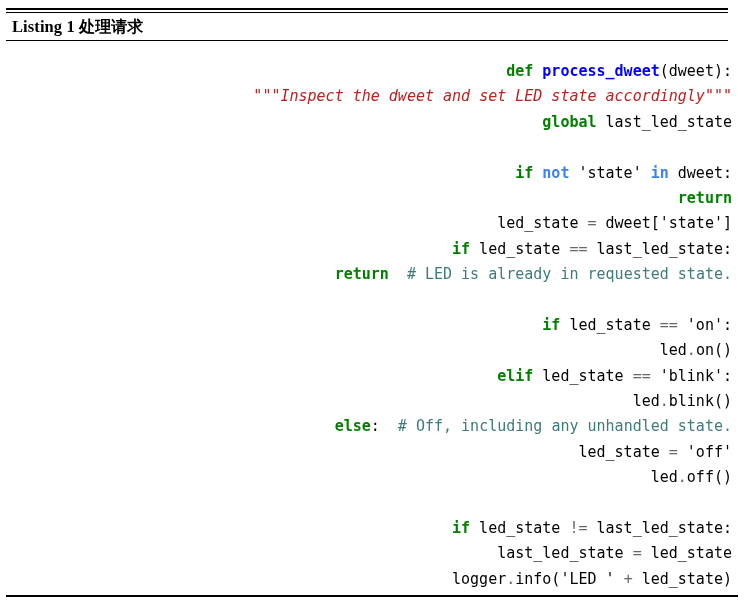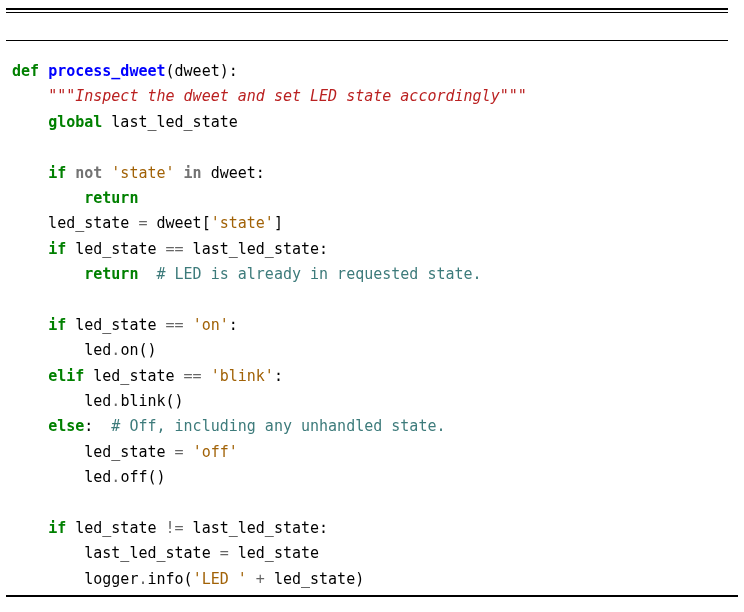--- a/index.html
+++ b/index.html
@@ -66,40 +66,42 @@
     font-family: "DejaVu Sans Mono", "Liberation Mono", monospace;
     font-size: 15px;
     line-height: 25.4px;
     white-space: pre;
     color: #000000;
     letter-spacing: 0px;
   }
   #code-block .line {
     height: 25.4px;
     white-space: pre;
+    text-align: right;
   }
 
   
   .tok-kw       { color: #008000; font-weight: bold; }
-  .tok-op-kw    { color: #737373; font-weight: bold; }
+  .tok-op-kw    { color: #3b82f6; font-weight: bold; }
   .tok-fn       { color: #0000ff; font-weight: bold; }
-  .tok-str      { color: #a16207; }
+  .tok-str      { color: #000000; }
   .tok-doc      { color: #ba2121; font-style: italic; }
   .tok-cmt      { color: #3d7b7b; }
   .tok-op       { color: #666666; }
   .tok-plain    { color: #000000; }
 </style>
 </head>
 <body>
 
 <div id="listing-figure">
 
   <div class="rule rule-top-a"></div>
   <div class="rule rule-top-b"></div>
 
+  <div id="caption"><span>Listing 1</span><span class="cap-space"> </span><span class="cap-cjk">处理请求</span></div>
 
   <div class="rule rule-caption"></div>
 
   <pre id="code-block"><div class="line"><span class="tok-kw">def</span><span class="tok-plain"> </span><span class="tok-fn">process_dweet</span><span class="tok-plain">(dweet):</span></div><div class="line"><span class="tok-plain">    </span><span class="tok-doc">"""Inspect the dweet and set LED state accordingly"""</span></div><div class="line"><span class="tok-plain">    </span><span class="tok-kw">global</span><span class="tok-plain"> last_led_state</span></div><div class="line">&nbsp;</div><div class="line"><span class="tok-plain">    </span><span class="tok-kw">if</span><span class="tok-plain"> </span><span class="tok-op-kw">not</span><span class="tok-plain"> </span><span class="tok-str">'state'</span><span class="tok-plain"> </span><span class="tok-op-kw">in</span><span class="tok-plain"> dweet:</span></div><div class="line"><span class="tok-plain">        </span><span class="tok-kw">return</span></div><div class="line"><span class="tok-plain">    led_state </span><span class="tok-op">=</span><span class="tok-plain"> dweet[</span><span class="tok-str">'state'</span><span class="tok-plain">]</span></div><div class="line"><span class="tok-plain">    </span><span class="tok-kw">if</span><span class="tok-plain"> led_state </span><span class="tok-op">==</span><span class="tok-plain"> last_led_state:</span></div><div class="line"><span class="tok-plain">        </span><span class="tok-kw">return</span><span class="tok-plain">  </span><span class="tok-cmt"># LED is already in requested state.</span></div><div class="line">&nbsp;</div><div class="line"><span class="tok-plain">    </span><span class="tok-kw">if</span><span class="tok-plain"> led_state </span><span class="tok-op">==</span><span class="tok-plain"> </span><span class="tok-str">'on'</span><span class="tok-plain">:</span></div><div class="line"><span class="tok-plain">        led</span><span class="tok-op">.</span><span class="tok-plain">on()</span></div><div class="line"><span class="tok-plain">    </span><span class="tok-kw">elif</span><span class="tok-plain"> led_state </span><span class="tok-op">==</span><span class="tok-plain"> </span><span class="tok-str">'blink'</span><span class="tok-plain">:</span></div><div class="line"><span class="tok-plain">        led</span><span class="tok-op">.</span><span class="tok-plain">blink()</span></div><div class="line"><span class="tok-plain">    </span><span class="tok-kw">else</span><span class="tok-plain">:</span><span class="tok-plain">  </span><span class="tok-cmt"># Off, including any unhandled state.</span></div><div class="line"><span class="tok-plain">        led_state </span><span class="tok-op">=</span><span class="tok-plain"> </span><span class="tok-str">'off'</span></div><div class="line"><span class="tok-plain">        led</span><span class="tok-op">.</span><span class="tok-plain">off()</span></div><div class="line">&nbsp;</div><div class="line"><span class="tok-plain">    </span><span class="tok-kw">if</span><span class="tok-plain"> led_state </span><span class="tok-op">!=</span><span class="tok-plain"> last_led_state:</span></div><div class="line"><span class="tok-plain">        last_led_state </span><span class="tok-op">=</span><span class="tok-plain"> led_state</span></div><div class="line"><span class="tok-plain">        logger</span><span class="tok-op">.</span><span class="tok-plain">info(</span><span class="tok-str">'LED '</span><span class="tok-plain"> </span><span class="tok-op">+</span><span class="tok-plain"> led_state)</span></div></pre>
 
   <div class="rule rule-bottom"></div>
 
 </div>
 
 </body></html>

